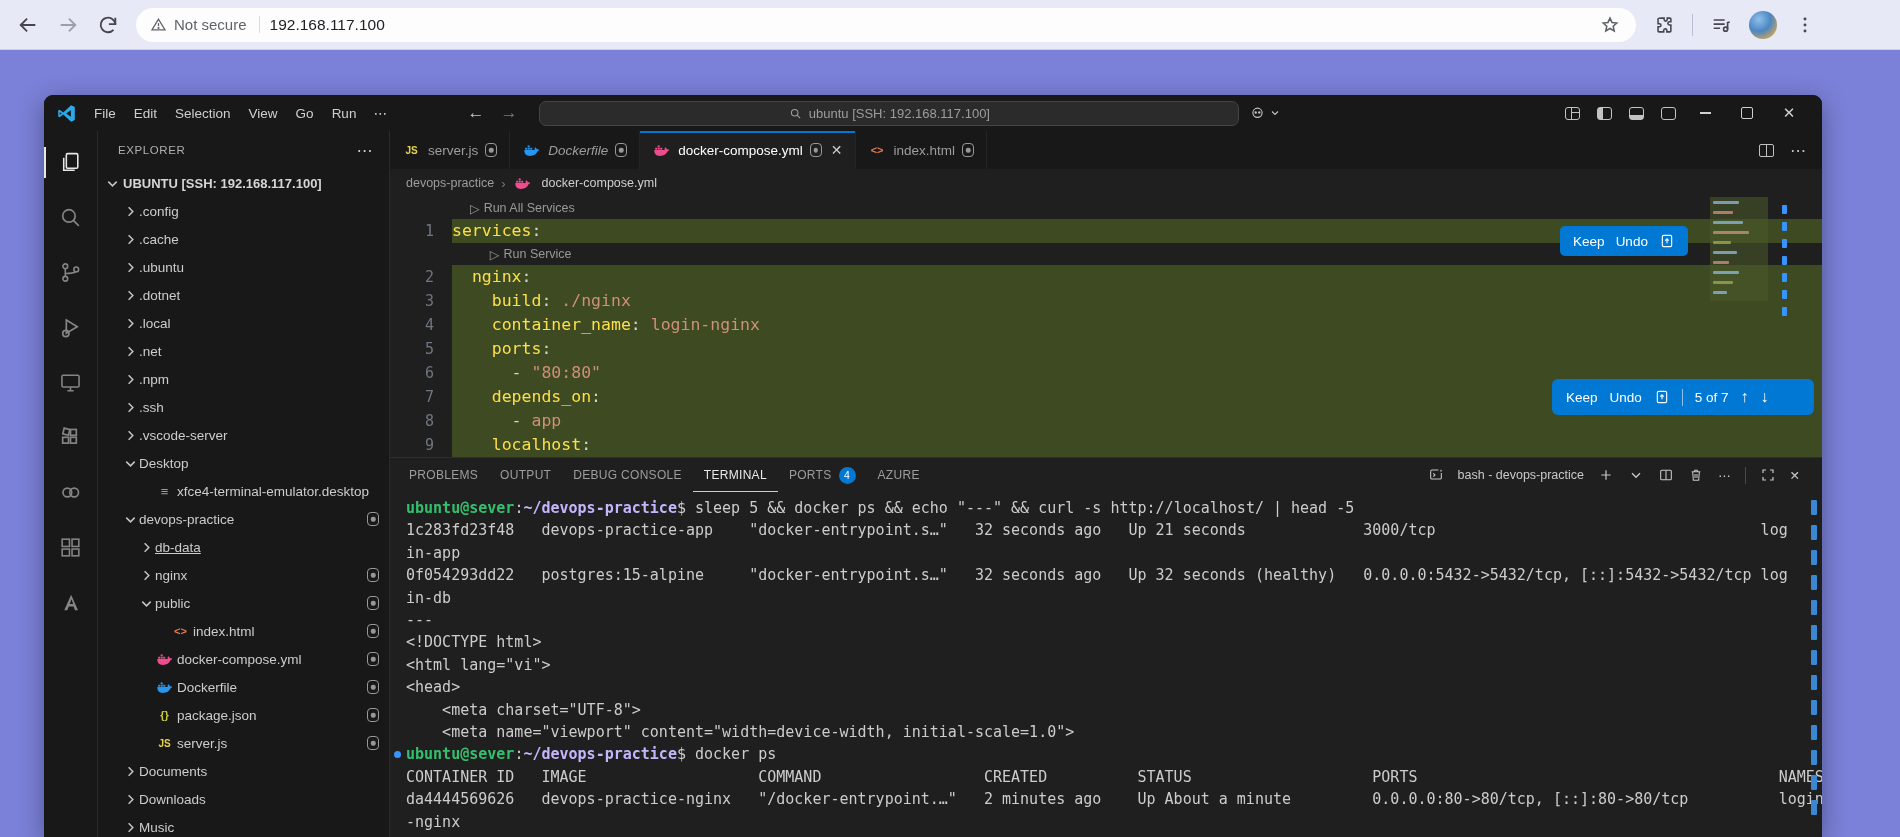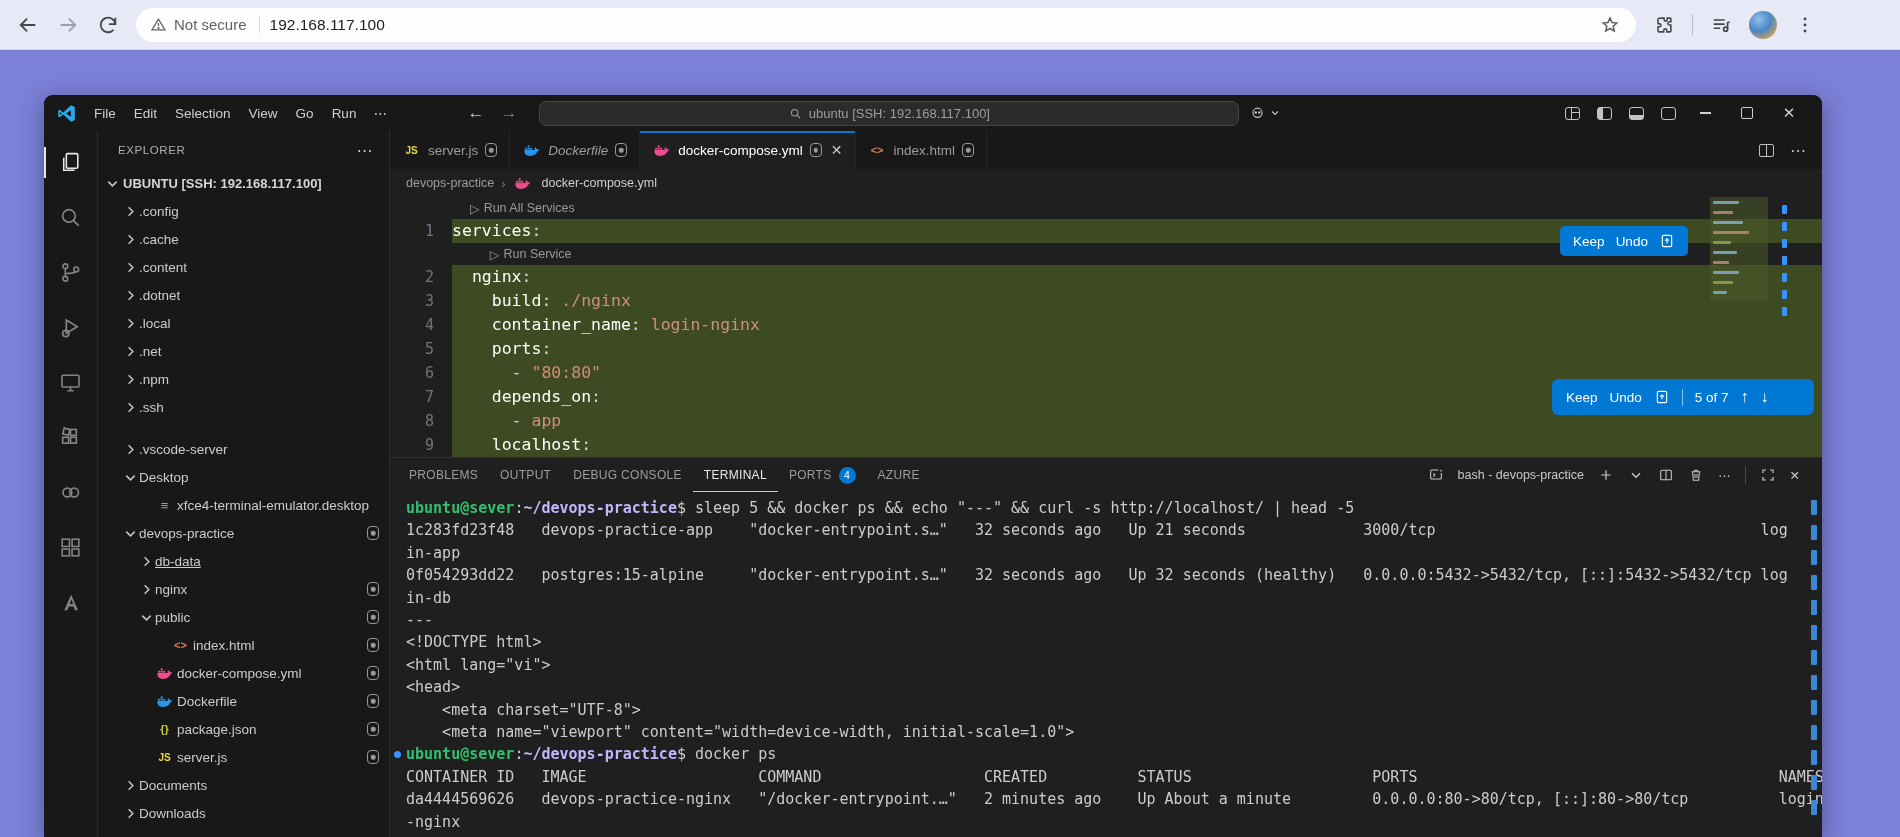--- a/index.html
+++ b/index.html
@@ -85,21 +85,21 @@
   .breadcrumb { height:28px; display:flex; align-items:center; gap:7px; padding-left:16px; font-size:12.5px; color:#9d9d9d; flex:none; }
   .bc-file { color:#cfcfcf; }
   .bc-sep { color:#7a7a7a; font-size:13px; }
 
   .editor { position:relative; height:260px; overflow:hidden; font-family:"DejaVu Sans Mono","Liberation Mono",monospace; font-size:16.5px; flex:none; }
   .lens { height:22px; display:flex; align-items:center; gap:4px; color:#999999; font-size:12.5px; font-family:"Liberation Sans","DejaVu Sans",sans-serif; padding-left:80px; }
   .code-row { height:24px; display:flex; align-items:center; }
   .num { width:62px; text-align:right; padding-right:18px; color:#6e7681; font-size:15px; flex:none; }
   .txt { flex:1; white-space:pre; line-height:24px; }
   .code-row.hl .txt { background:#3d4a22; }
-  .k { color:#ffffff; } .v { color:#ce9178; } .p { color:#d4d4d4; }
+  .k { color:#fde047; } .v { color:#ce9178; } .p { color:#d4d4d4; }
 
   .minimap { position:absolute; left:1320px; top:0; width:58px; height:150px; }
   .mm-hl { position:absolute; left:0; top:0; width:100%; height:104px; background:rgba(74,90,40,.55); }
   .mm-bar { position:absolute; height:2.5px; border-radius:1px; }
   .ovr-dash { position:absolute; left:1392px; width:5px; height:9px; background:#3794ff; border-radius:1px; }
 
   .review-w1 { position:absolute; left:1170px; top:29px; width:128px; height:30px; background:#0078d4; border-radius:5px; display:flex; align-items:center; justify-content:center; gap:11px; color:#ffffff; font-size:13.5px; font-family:"Liberation Sans",sans-serif; }
   .review-w2 { position:absolute; left:1162px; top:182px; width:262px; height:36px; background:#0078d4; border-radius:6px; display:flex; align-items:center; gap:12px; color:#ffffff; font-size:13.5px; padding:0 14px; font-family:"Liberation Sans",sans-serif; }
   .rw-div { width:1px; height:17px; background:rgba(255,255,255,.55); }
   .rw-arrow { font-size:16px; font-weight:700; }
@@ -321,21 +321,21 @@
                 </svg>
               </span>
               <span class="row-label">.cache</span>
             </div>
             <div class="row" style="padding-left: 24px;">
               <span class="chev">
                 <svg viewBox="0 0 16 16" fill="none" stroke="currentColor" stroke-width="1.6">
                   <path d="M6 3.5l4.5 4.5L6 12.5"></path>
                 </svg>
               </span>
-              <span class="row-label">.content</span>
+              <span class="row-label">.ubuntu</span>
             </div>
             <div class="row" style="padding-left: 24px;">
               <span class="chev">
                 <svg viewBox="0 0 16 16" fill="none" stroke="currentColor" stroke-width="1.6">
                   <path d="M6 3.5l4.5 4.5L6 12.5"></path>
                 </svg>
               </span>
               <span class="row-label">.dotnet</span>
             </div>
             <div class="row" style="padding-left: 24px;">
@@ -363,21 +363,21 @@
               <span class="row-label">.npm</span>
             </div>
             <div class="row" style="padding-left: 24px;">
               <span class="chev">
                 <svg viewBox="0 0 16 16" fill="none" stroke="currentColor" stroke-width="1.6">
                   <path d="M6 3.5l4.5 4.5L6 12.5"></path>
                 </svg>
               </span>
               <span class="row-label">.ssh</span>
             </div>
-            <div class="row" style="padding-left: 24px; margin-top: 14px;">
+            <div class="row" style="padding-left: 24px;">
               <span class="chev">
                 <svg viewBox="0 0 16 16" fill="none" stroke="currentColor" stroke-width="1.6">
                   <path d="M6 3.5l4.5 4.5L6 12.5"></path>
                 </svg>
               </span>
               <span class="row-label">.vscode-server</span>
             </div>
             <div class="row" style="padding-left: 24px;">
               <span class="chev open">
                 <svg viewBox="0 0 16 16" fill="none" stroke="currentColor" stroke-width="1.6">

